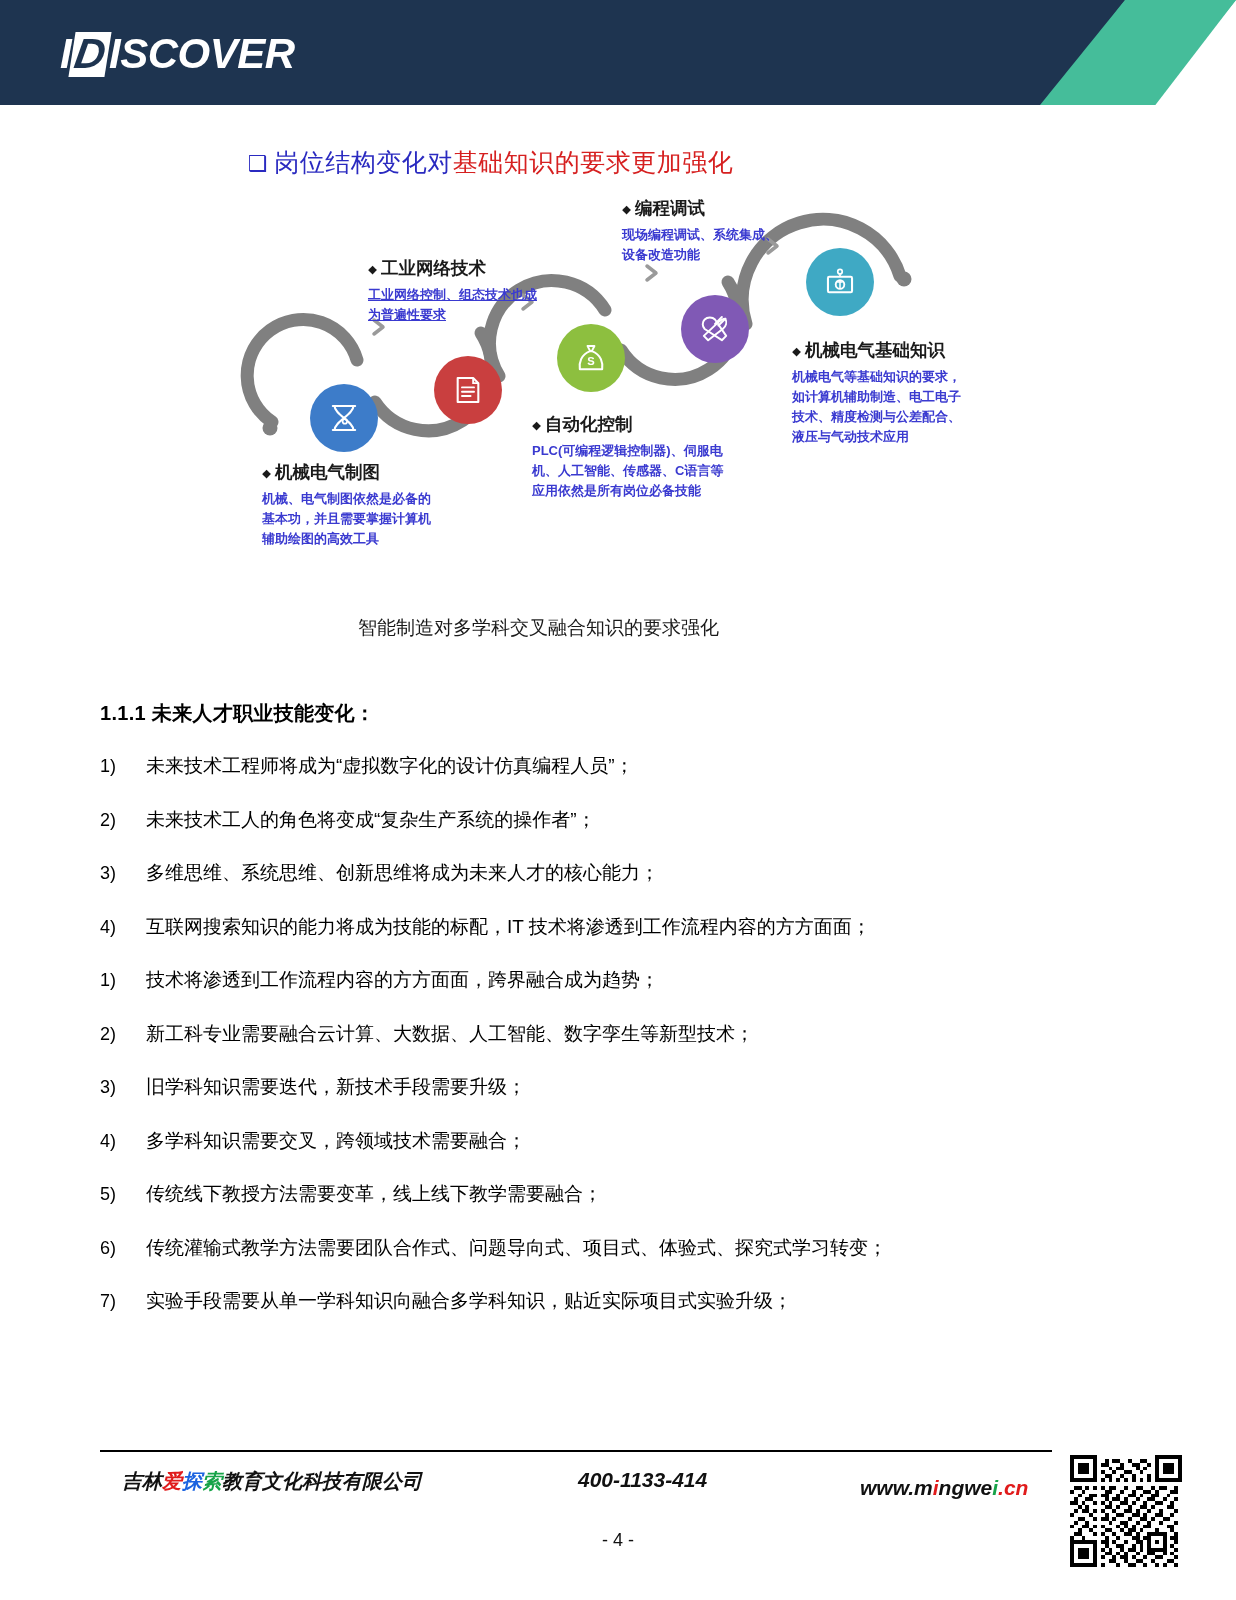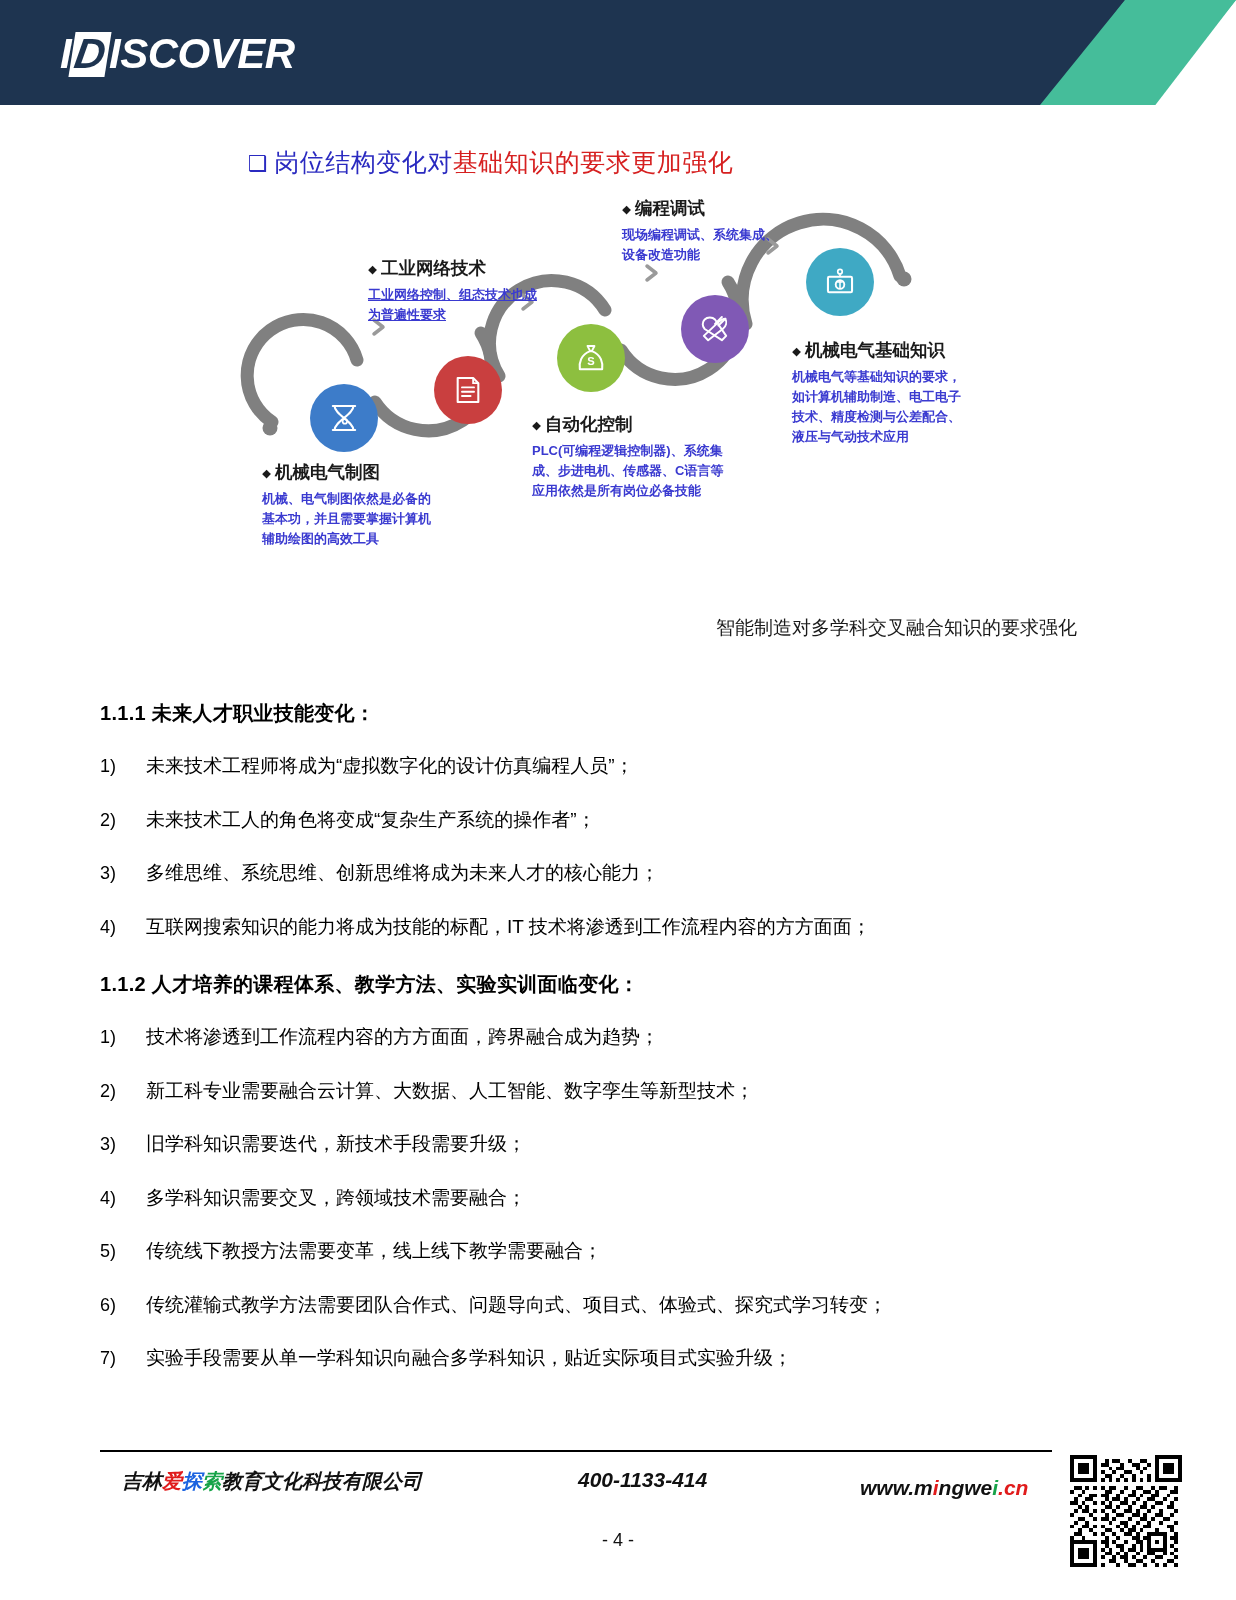--- a/index.html
+++ b/index.html
@@ -107,21 +107,21 @@
     line-height: 1.55;
     margin-top: 3px;
   }
 
   
   .fig-caption {
     position: absolute;
     left: 0;
     top: 615px;
     width: 1077px;
-    text-align: right;
+    text-align: center;
     font-size: 19px;
     color: #1a1a1a;
   }
 
   
   .body-area {
     position: absolute;
     left: 100px;
     top: 700px;
     width: 1040px;
@@ -336,21 +336,21 @@
       <div class="nl-body" style="width:180px;">机械、电气制图依然是必备的基本功，并且需要掌握计算机辅助绘图的高效工具</div>
     </div>
 
     <div class="node-label" style="left:128px; top:68px; width:200px;">
       <div class="nl-head"><span class="dia">◆</span><span>工业网络技术</span></div>
       <div class="nl-body" style="width:176px;text-decoration:underline;">工业网络控制、组态技术也成为普遍性要求</div>
     </div>
 
     <div class="node-label" style="left:292px; top:224px; width:215px;">
       <div class="nl-head"><span class="dia">◆</span><span>自动化控制</span></div>
-      <div class="nl-body" style="width:200px;">PLC(可编程逻辑控制器)、系统集成、步进电机、传感器、C语言等应用依然是所有岗位必备技能</div>
+      <div class="nl-body" style="width:200px;">PLC(可编程逻辑控制器)、伺服电机、人工智能、传感器、C语言等应用依然是所有岗位必备技能</div>
     </div>
 
     <div class="node-label" style="left:382px; top:8px; width:190px;">
       <div class="nl-head"><span class="dia">◆</span><span>编程调试</span></div>
       <div class="nl-body" style="width:160px;">现场编程调试、系统集成、设备改造功能</div>
     </div>
 
     <div class="node-label" style="left:552px; top:150px; width:200px;">
       <div class="nl-head wrap" style="width:170px;"><span class="dia">◆</span><span>机械电气基础知识</span></div>
       <div class="nl-body" style="width:180px;">机械电气等基础知识的要求，如计算机辅助制造、电工电子技术、精度检测与公差配合、液压与气动技术应用</div>
@@ -373,21 +373,20 @@
     </div>
     <div class="li">
       <span class="num">3)</span>
       <span class="txt">多维思维、系统思维、创新思维将成为未来人才的核心能力；</span>
     </div>
     <div class="li">
       <span class="num">4)</span>
       <span class="txt">互联网搜索知识的能力将成为技能的标配，IT 技术将渗透到工作流程内容的方方面面；</span>
     </div>
 
-    <div class="h3 second">1.1.2 人才培养的课程体系、教学方法、实验实训面临变化：</div>
 
     <div class="li">
       <span class="num">1)</span>
       <span class="txt">技术将渗透到工作流程内容的方方面面，跨界融合成为趋势；</span>
     </div>
     <div class="li">
       <span class="num">2)</span>
       <span class="txt">新工科专业需要融合云计算、大数据、人工智能、数字孪生等新型技术；</span>
     </div>
     <div class="li">

